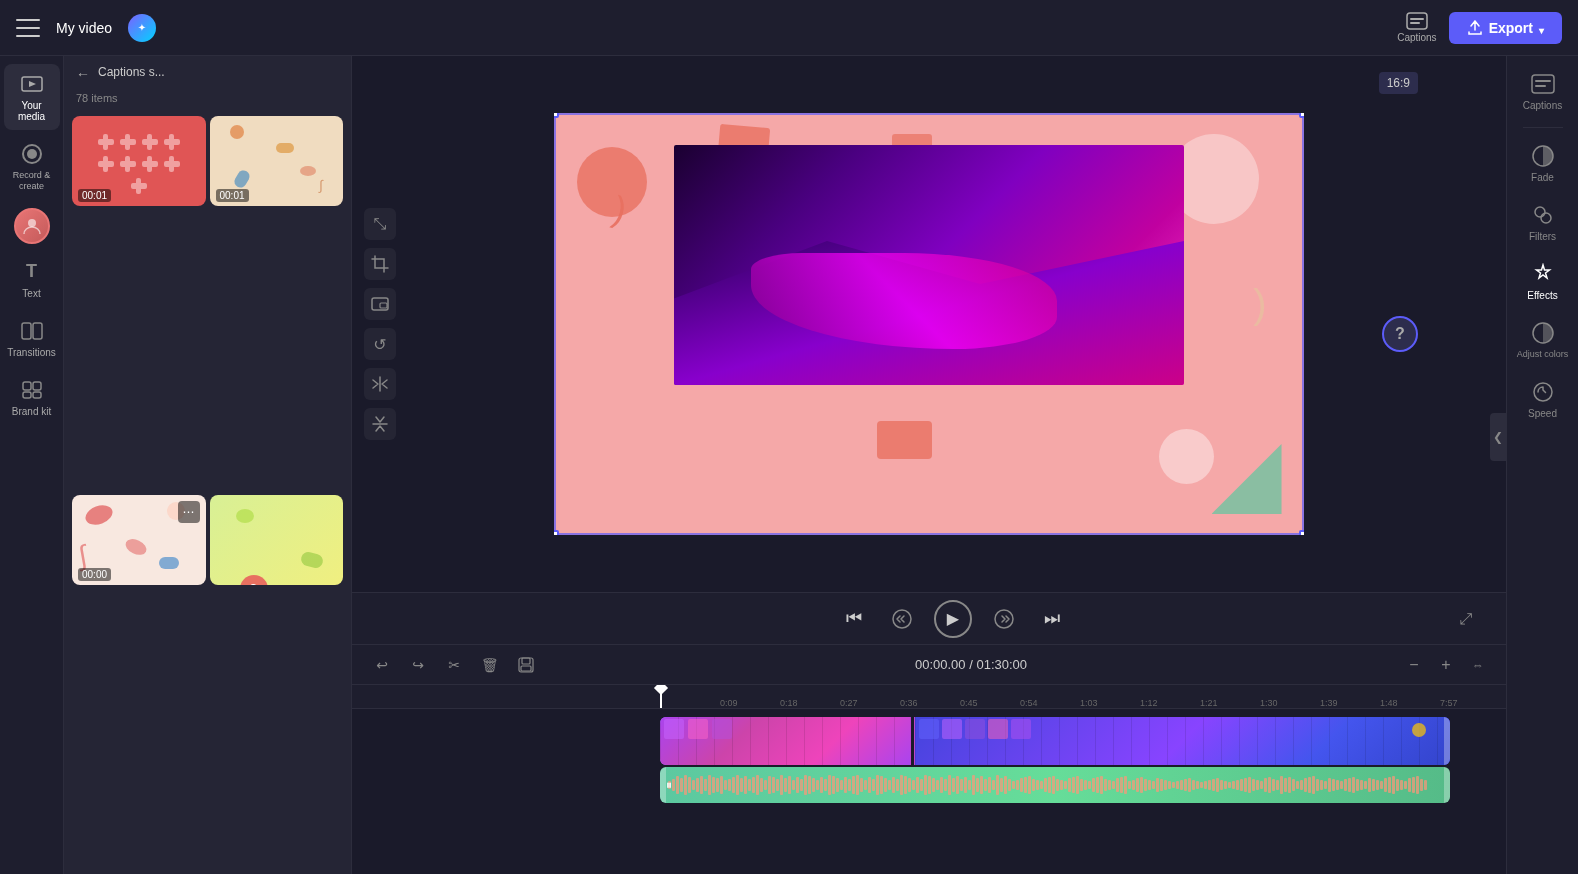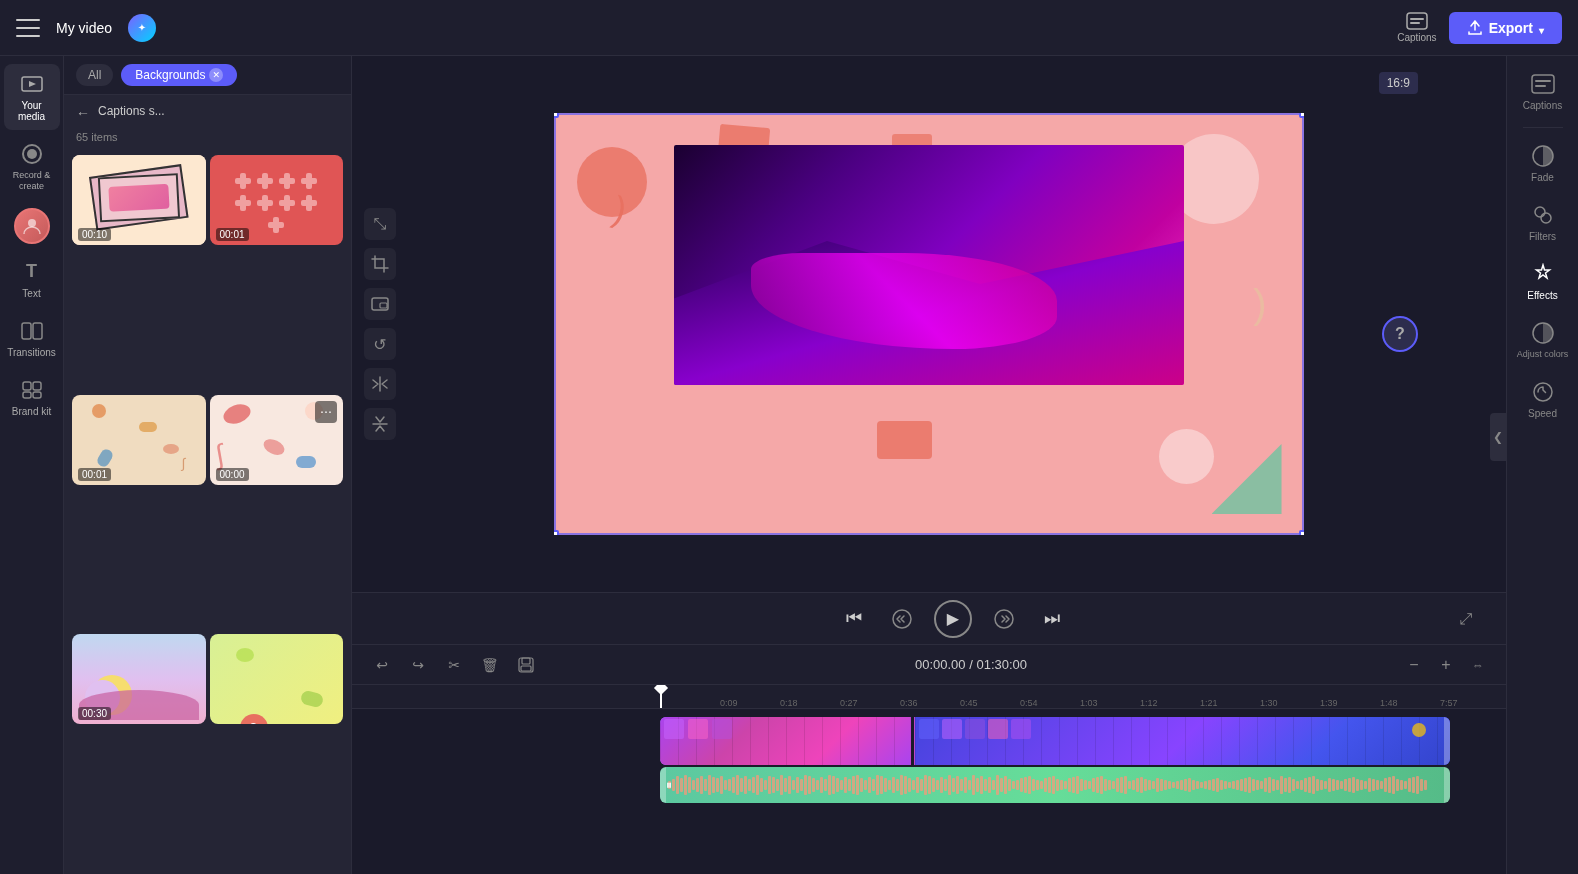--- a/index.html
+++ b/index.html
@@ -824,47 +824,31 @@
             <rect x="2" y="12" width="8" height="6" rx="2" stroke="#888" stroke-width="1.5" fill="none"></rect>
             <rect x="12" y="12" width="8" height="6" rx="2" stroke="#888" stroke-width="1.5" fill="none"></rect>
           </svg>
       </div>
       <span>Brand kit</span>
     </div>
   </div>
 
   <div class="panel">
 
-    <div class="panel-tabs">
-      <div class="tab-all">All</div>
-      <div class="tab-backgrounds">
-        <span>Backgrounds</span>
-        <div class="tab-x">✕</div>
-      </div>
-    </div>
 
 
     <div class="panel-header">
       <span class="back-btn">←</span>
       <span class="panel-header-title">Captions s...</span>
     </div>
 
-    <div class="items-count">65 items</div>
+    <div class="items-count">78 items</div>
 
     <div class="items-grid">
 
-      <div class="grid-item bg-item-comic">
-        <div class="grid-item-inner" style="background:#fde8d0;position:relative;">
-          <div style="position:absolute;top:50%;left:50%;transform:translate(-50%,-55%) rotate(-8deg);width:70%;height:60%;background:#e8b8c8;border:2px solid #333;"></div>
-          <div style="position:absolute;top:50%;left:50%;transform:translate(-50%,-55%) rotate(-3deg);width:60%;height:50%;background:#f0c8d0;border:2px solid #333;display:flex;align-items:center;justify-content:center;">
-            <div style="width:80%;height:60%;background:linear-gradient(135deg,#f080a0,#e060a0);border-radius:4px;"></div>
-          </div>
-        </div>
-        <div class="item-duration">00:10</div>
-      </div>
 
       <div class="grid-item bg-item-crosses">
         <div class="grid-item-inner" style="background:#e05555;display:flex;flex-wrap:wrap;align-items:center;justify-content:center;gap:6px;padding:10px;">
           <div class="cross-shape"></div>
             <div class="cross-shape"></div>
             <div class="cross-shape"></div>
           <div class="cross-shape"></div>
             <div class="cross-shape"></div>
             <div class="cross-shape"></div>
           <div class="cross-shape"></div>
@@ -890,28 +874,20 @@
           <div style="position:absolute;top:12%;left:10%;width:28px;height:18px;border-radius:50%;background:#e05555;opacity:0.7;transform:rotate(-20deg);"></div>
           <div style="position:absolute;top:8%;right:15%;width:18px;height:18px;border-radius:50%;background:rgba(255,200,180,0.5);"></div>
           <div style="position:absolute;bottom:15%;left:5%;font-size:28px;color:#e05555;opacity:0.6;transform:rotate(-10deg);">∫</div>
           <div style="position:absolute;bottom:18%;right:20%;width:20px;height:12px;border-radius:10px;background:#5090cc;opacity:0.7;"></div>
           <div style="position:absolute;top:50%;left:40%;width:22px;height:14px;border-radius:50%;background:#e05555;opacity:0.5;transform:rotate(25deg);"></div>
         </div>
         <div class="item-more">⋯</div>
         <div class="item-duration">00:00</div>
       </div>
 
-      <div class="grid-item">
-        <div class="grid-item-inner" style="background:linear-gradient(180deg,#c0d8f0,#e0c0f0,#f0b0d0);position:relative;overflow:hidden;">
-          <div style="position:absolute;bottom:10%;left:15%;width:40px;height:40px;border-radius:50%;background:#f8e060;opacity:0.9;"></div>
-          <div style="position:absolute;bottom:10%;left:10%;width:35px;height:35px;border-radius:50%;background:#e0c0f0;"></div>
-          <div style="position:absolute;bottom:5%;left:5%;right:5%;height:30px;background:#c860a0;opacity:0.7;border-radius:50% 50% 0 0;"></div>
-        </div>
-        <div class="item-duration">00:30</div>
-      </div>
 
       <div class="grid-item" style="position:relative;">
         <div class="grid-item-inner" style="background:linear-gradient(135deg,#d8f095,#f0ef80);position:relative;">
           <div style="position:absolute;top:15%;left:20%;width:18px;height:14px;border-radius:50%;background:#aada40;opacity:0.6;"></div>
           <div style="position:absolute;bottom:20%;right:15%;width:22px;height:14px;border-radius:10px;background:#80c030;opacity:0.5;transform:rotate(15deg);"></div>
         </div>
 
         <div style="position:absolute;bottom:-40px;left:50%;transform:translateX(-50%);white-space:nowrap;z-index:30;">
           
         </div>

